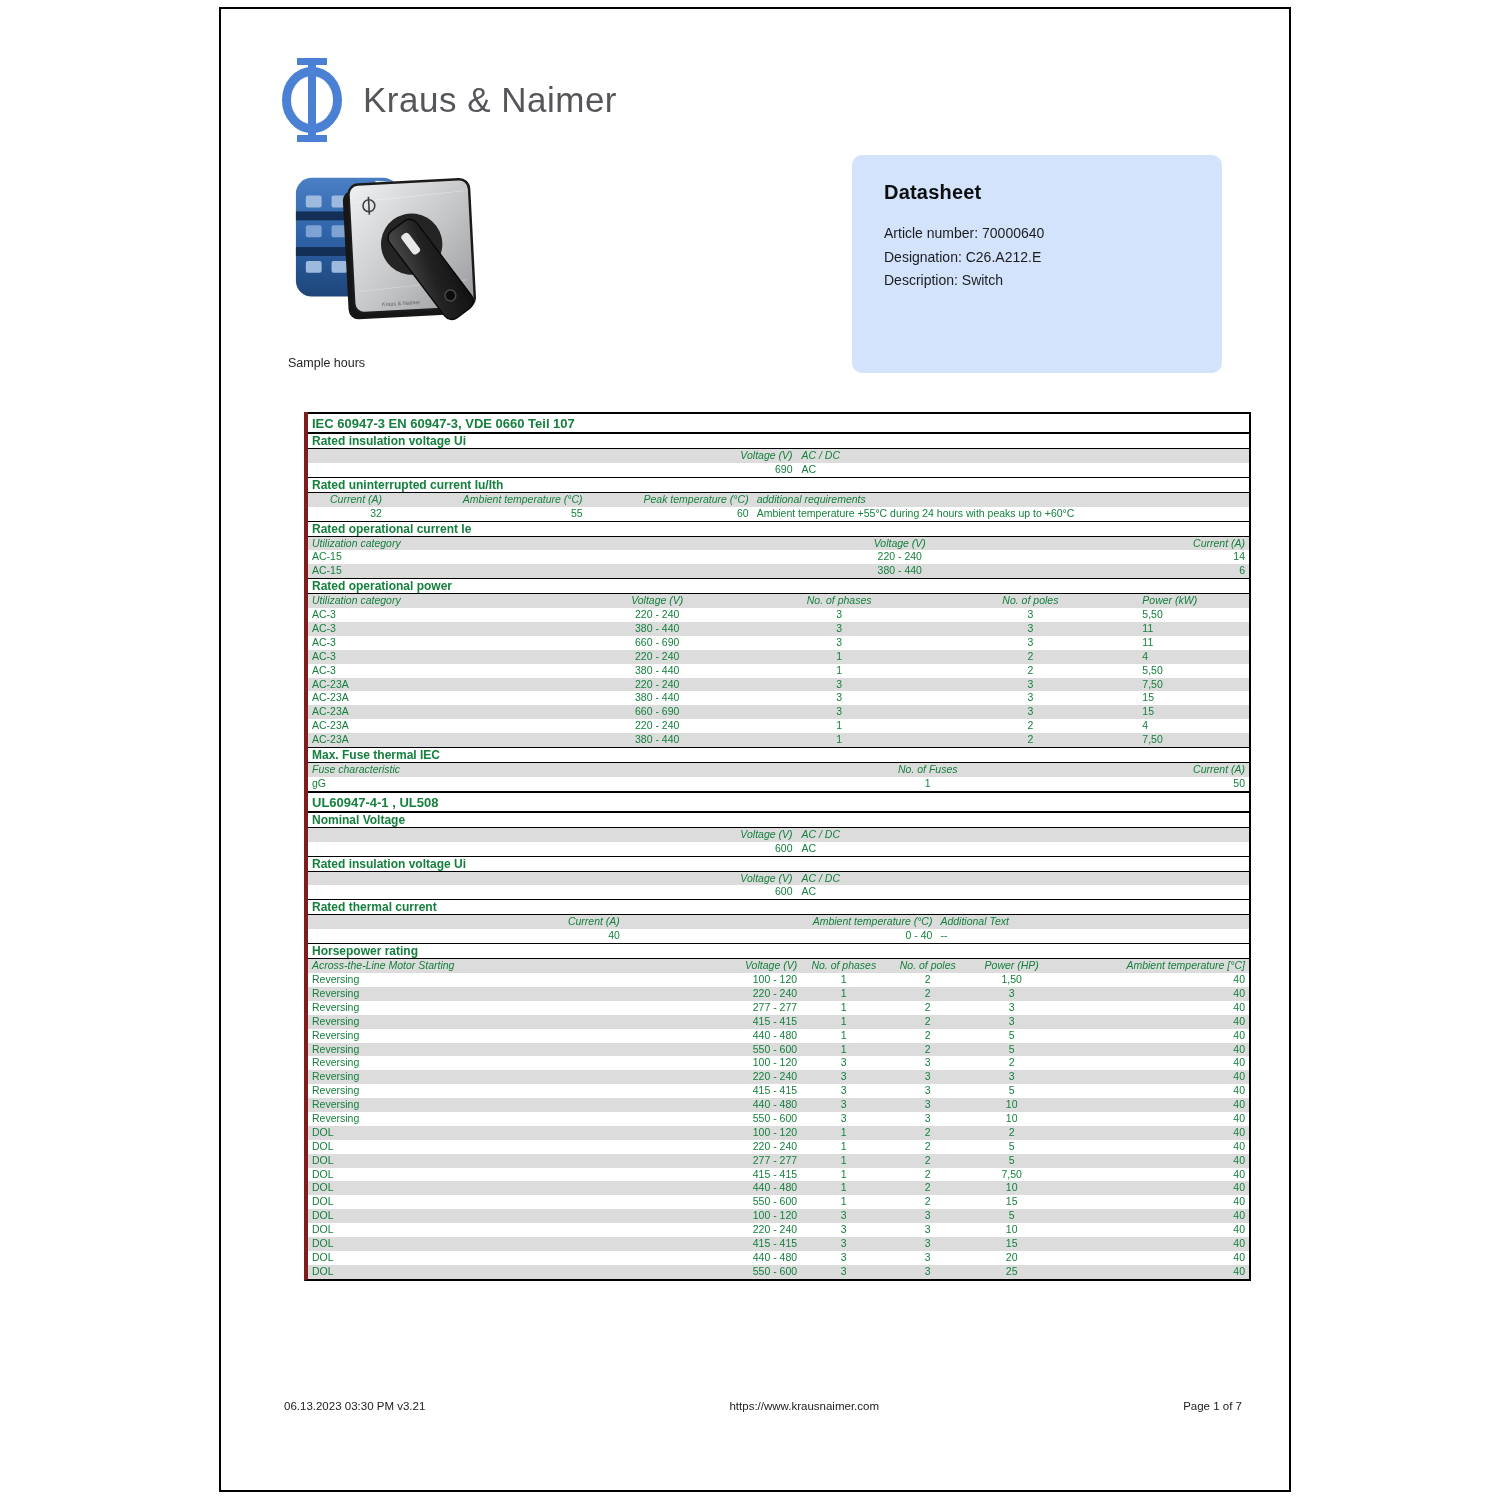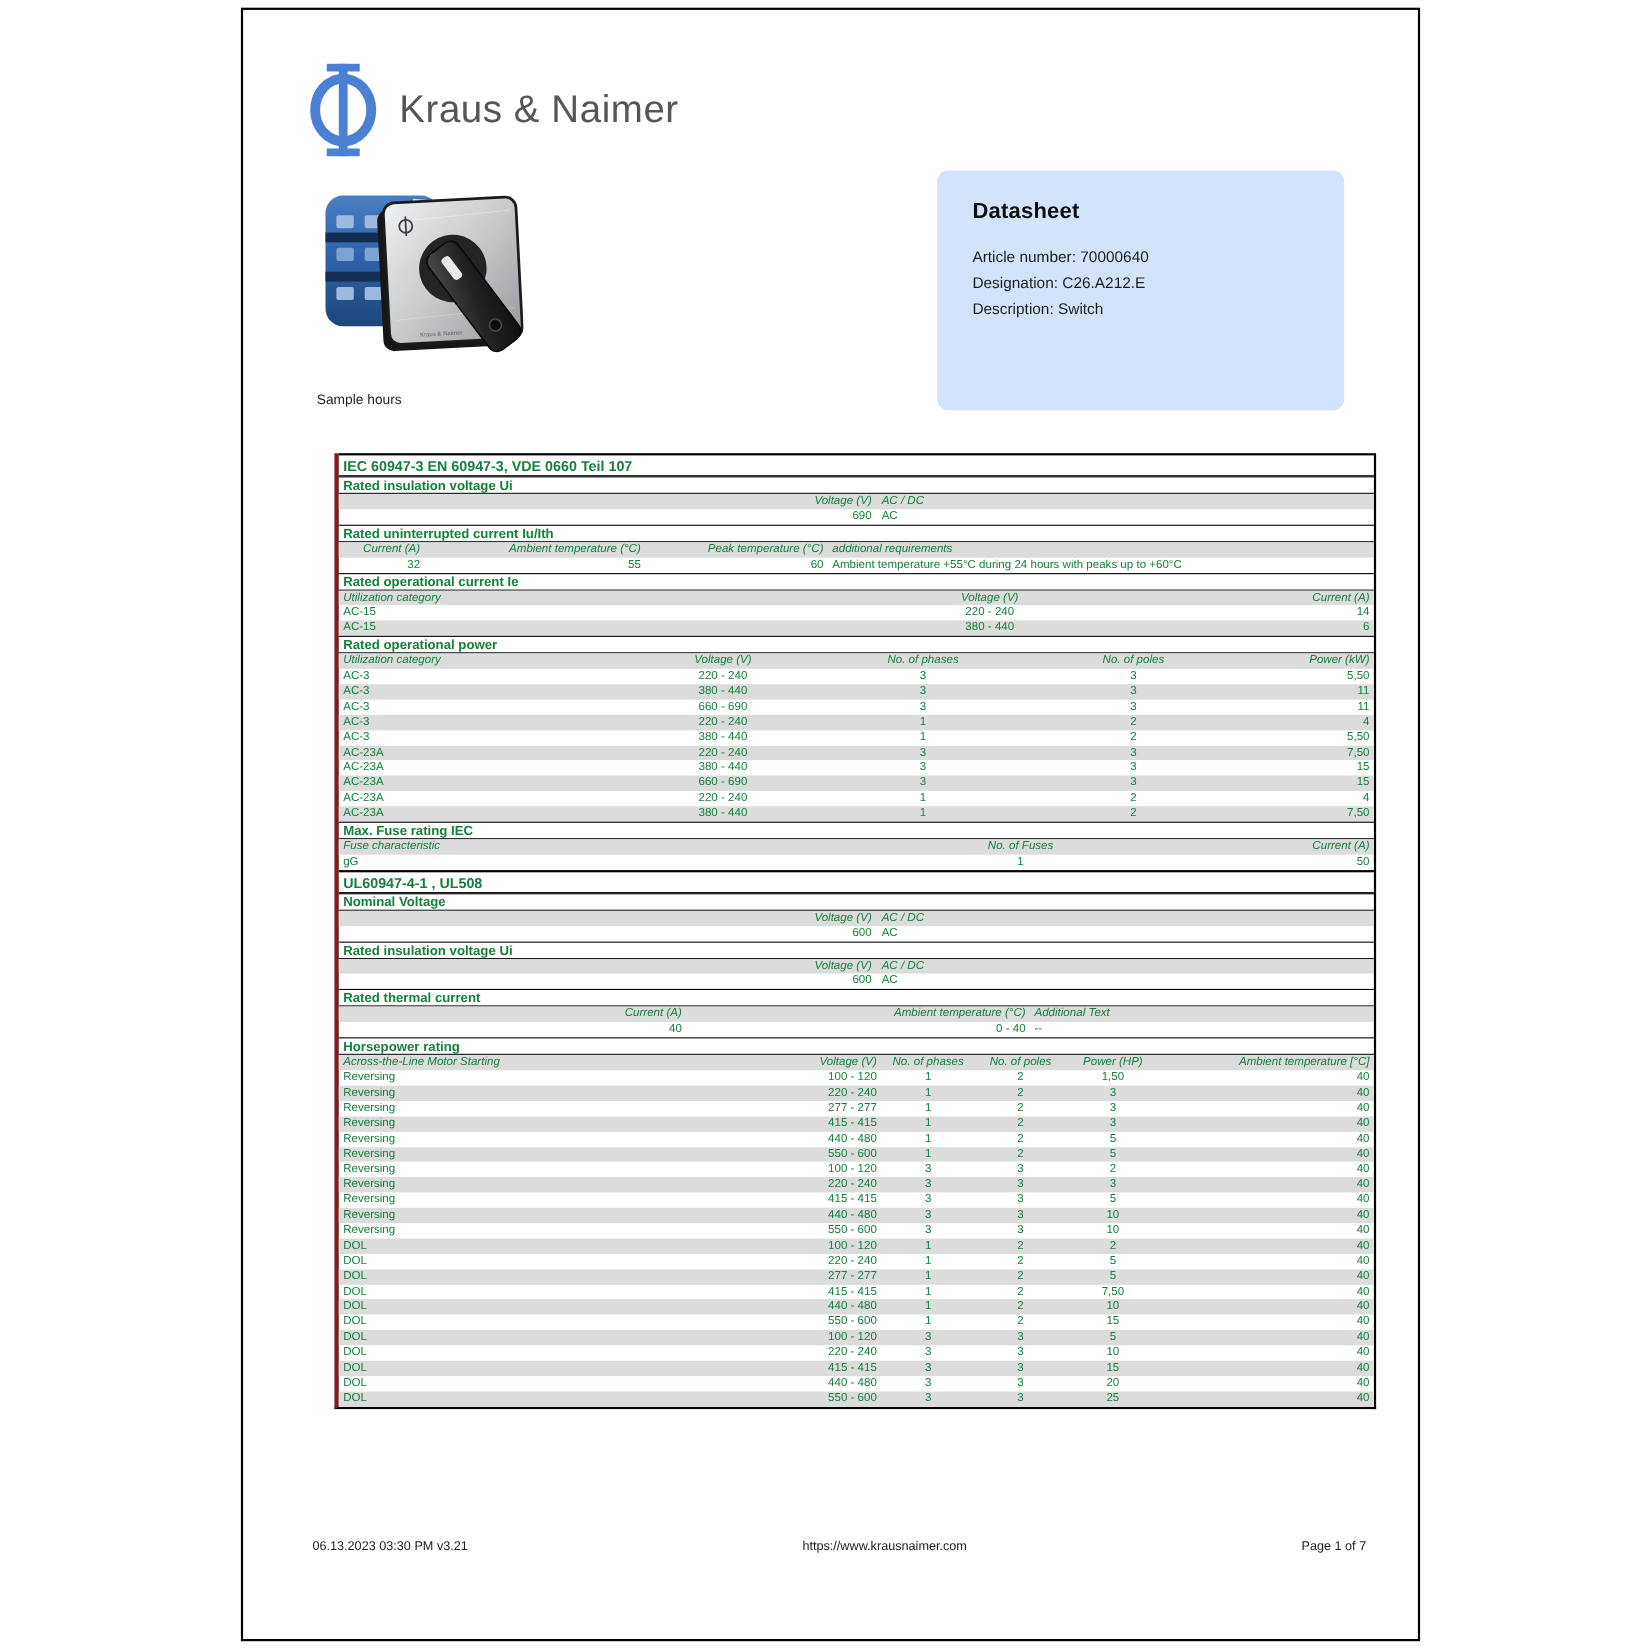--- a/index.html
+++ b/index.html
@@ -36,21 +36,21 @@
   .l-ruc span:nth-child(2){width:21.5%;text-align:right;}
   .l-ruc span:nth-child(3){width:17.8%;text-align:right;}
   .l-ruc span:nth-child(4){flex:1;padding-left:8px;}
   .l-ie span:nth-child(1){width:42%;}
   .l-ie span:nth-child(2){width:42%;text-align:center;}
   .l-ie span:nth-child(3){flex:1;text-align:right;}
   .l-power span:nth-child(1){width:26%;}
   .l-power span:nth-child(2){width:22%;text-align:center;}
   .l-power span:nth-child(3){width:17%;text-align:center;}
   .l-power span:nth-child(4){width:24%;text-align:center;}
-  .l-power span:nth-child(5){flex:1;text-align:right;}
+  .l-power span:nth-child(5){flex:1;}
   .l-fuse span:nth-child(1){width:44%;}
   .l-fuse span:nth-child(2){width:44%;text-align:center;}
   .l-fuse span:nth-child(3){flex:1;text-align:right;}
   .l-thermal span:nth-child(1){width:33%;text-align:right;}
   .l-thermal span:nth-child(2){width:33.5%;text-align:right;}
   .l-thermal span:nth-child(3){flex:1;padding-left:8px;}
   .l-hp span:nth-child(1){width:38%;}
   .l-hp span:nth-child(2){width:14%;text-align:right;}
   .l-hp span:nth-child(3){width:10%;text-align:center;}
   .l-hp span:nth-child(4){width:8%;text-align:center;}
@@ -259,21 +259,21 @@
         <span>2</span>
         <span>4</span>
       </div>
       <div class="row l-power gray">
         <span>AC-23A</span>
         <span>380 - 440</span>
         <span>1</span>
         <span>2</span>
         <span>7,50</span>
       </div>
-      <div class="sec-head">Max. Fuse rating IEC</div>
+      <div class="sec-head">Max. Fuse thermal IEC</div>
       <div class="row l-fuse subhead">
         <span>Fuse characteristic</span>
         <span>No. of Fuses</span>
         <span>Current (A)</span>
       </div>
       <div class="row l-fuse">
         <span>gG</span>
         <span>1</span>
         <span>50</span>
       </div>

